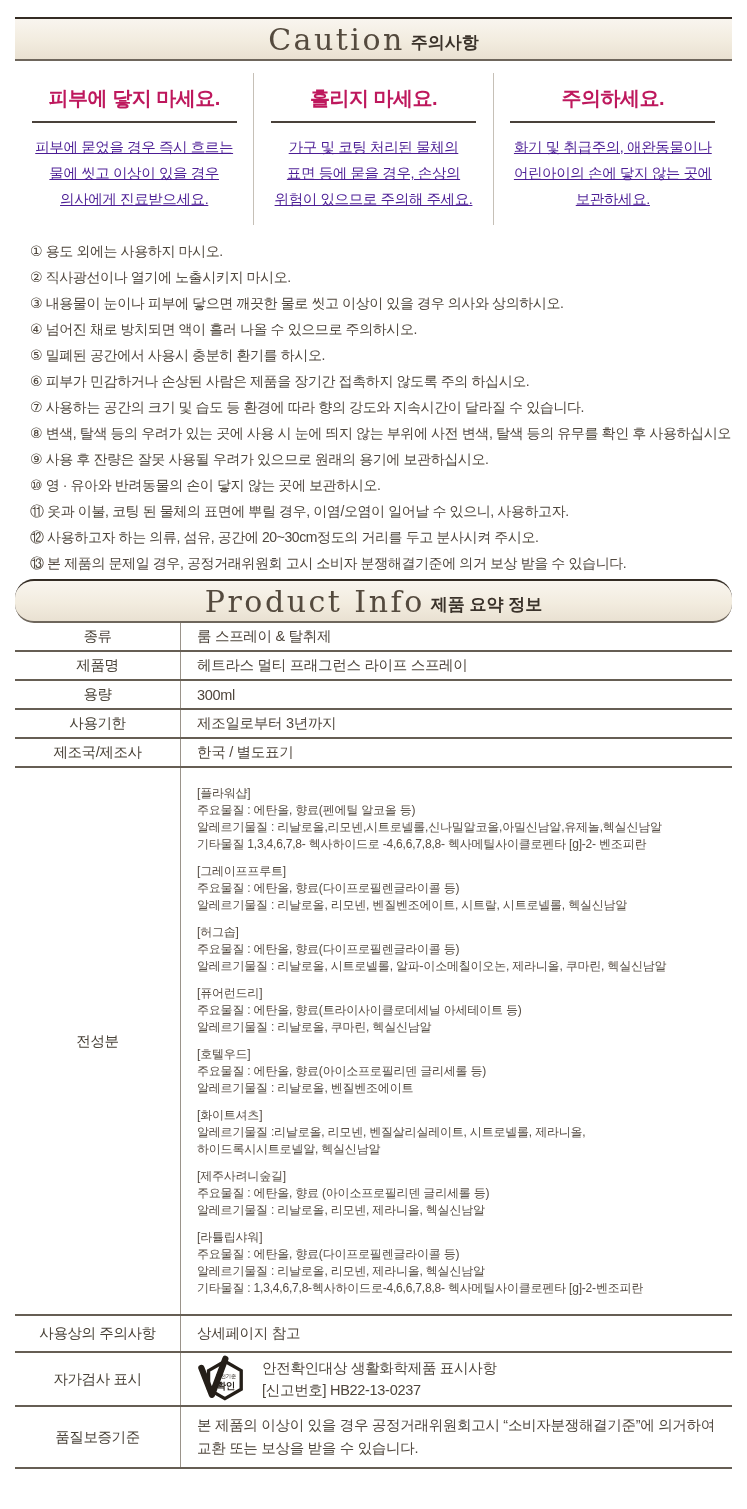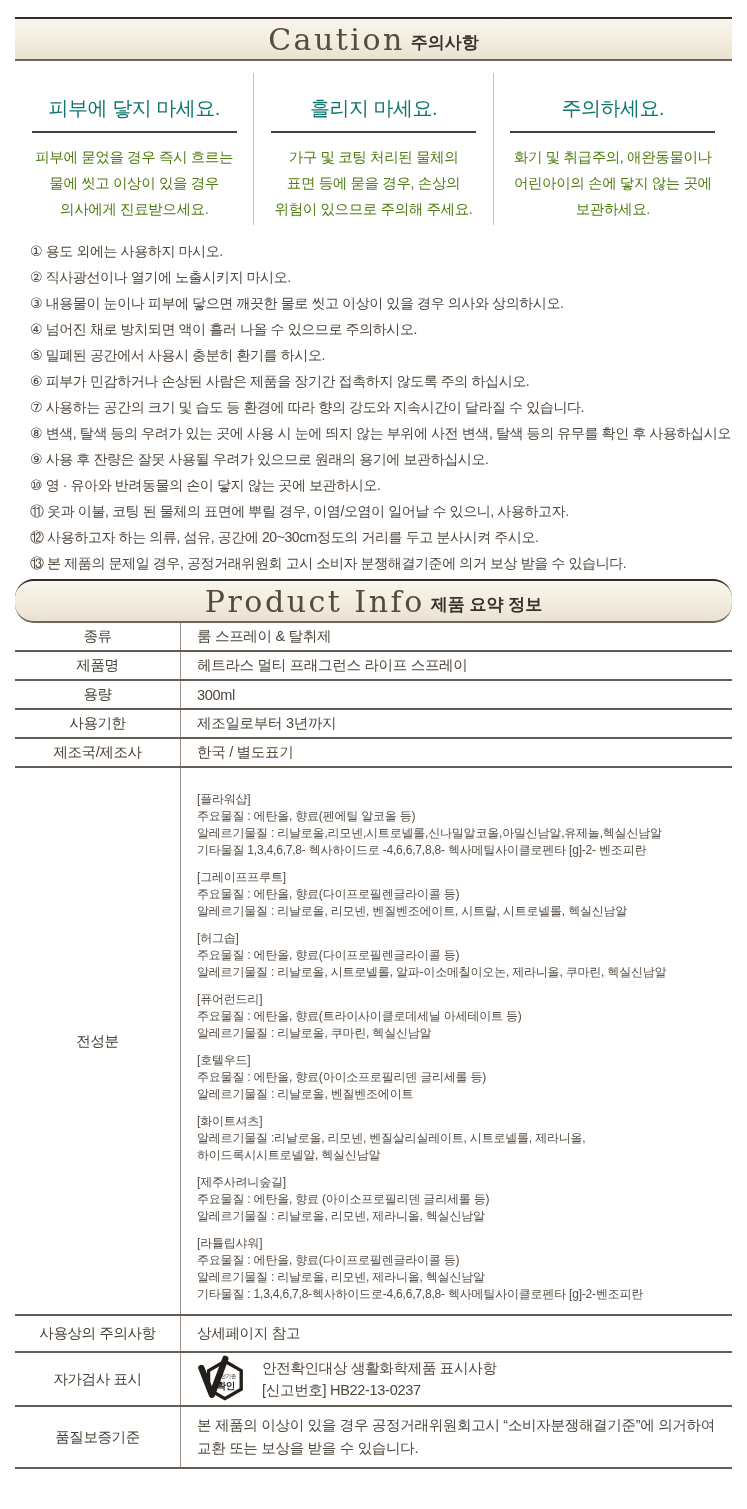--- a/index.html
+++ b/index.html
@@ -24,23 +24,23 @@
     font-size:30px; letter-spacing:2.5px; color:#544a3e; font-weight:400;
   }
   .band-ko { font-size:17px; font-weight:bold; color:#3a322a; margin-top:6px; }
   .band-caution { margin-top:17px; }
   .band-product { margin-top:3px;border-radius:19px; }
 
   
   .caution-cols { display:flex; margin:12px 15px 0; height:152px; }
   .ccol { flex:1 1 0; text-align:center; }
   .ccol + .ccol { border-left:1px solid #c6c0b7; }
-  .ccol-title { margin-top:22px; font-size:20px; font-weight:normal; color:#0f766e; letter-spacing:-0.5px; }
+  .ccol-title { margin-top:12px; font-size:20px; font-weight:bold; color:#be185d; letter-spacing:-0.5px; }
   .ccol-rule { width:205px; height:0; border-bottom:2px solid #49413a; margin:9px auto 11px; }
-  .ccol-line { font-size:14.5px; line-height:26px; color:#4d7c0f; letter-spacing:-0.4px; }
+  .ccol-line { font-size:14.5px; line-height:26px; color:#4c1d95; letter-spacing:-0.4px;text-decoration:underline; }
 
   
   .notes { margin:13px 0 0 30px; }
   .note { font-size:14px; line-height:26px; color:#4f463c; letter-spacing:-0.4px; white-space:nowrap; }
 
   
   .ptable { margin:0 15px; }
   .trow { display:flex; border-bottom:2px solid #665e54; }
   .tlabel {
     width:165px; flex:0 0 165px;
@@ -48,21 +48,21 @@
     font-size:14.5px; color:#47403           6; letter-spacing:-0.4px; text-align:center;
   }
   .tlabel { color:#474036; }
   .tvalue {
     flex:1 1 auto; border-left:1px solid #9a938a;
     display:flex; align-items:center;
     padding-left:16px; font-size:14.5px; color:#4f463c; letter-spacing:-0.3px;
   }
   .row-simple { height:29px; }
   .row-ingredients { height:548px; }
-  .row-ingredients .tvalue { display:block; padding-top:23px; }
+  .row-ingredients .tvalue { display:block; padding-top:17px; }
   .ing-block { margin-bottom:10px; }
   .ing-line { font-size:12px; line-height:17px; color:#564c42; letter-spacing:-0.2px; white-space:nowrap; }
   .row-usage { height:37px; }
   .row-selftest { height:54px; }
   .selftest-wrap { display:flex; align-items:center; gap:15px; }
   .selftest-text .st-line { font-size:14.5px; line-height:22px; color:#4f463c; letter-spacing:-0.3px; }
   .badge-icon { width:50px; height:48px; flex:0 0 50px; }
   .row-warranty { height:62px; }
   .warranty-text .w-line { font-size:14.5px; line-height:23px; color:#4f463c; letter-spacing:-0.3px; white-space:nowrap; }
 </style>

